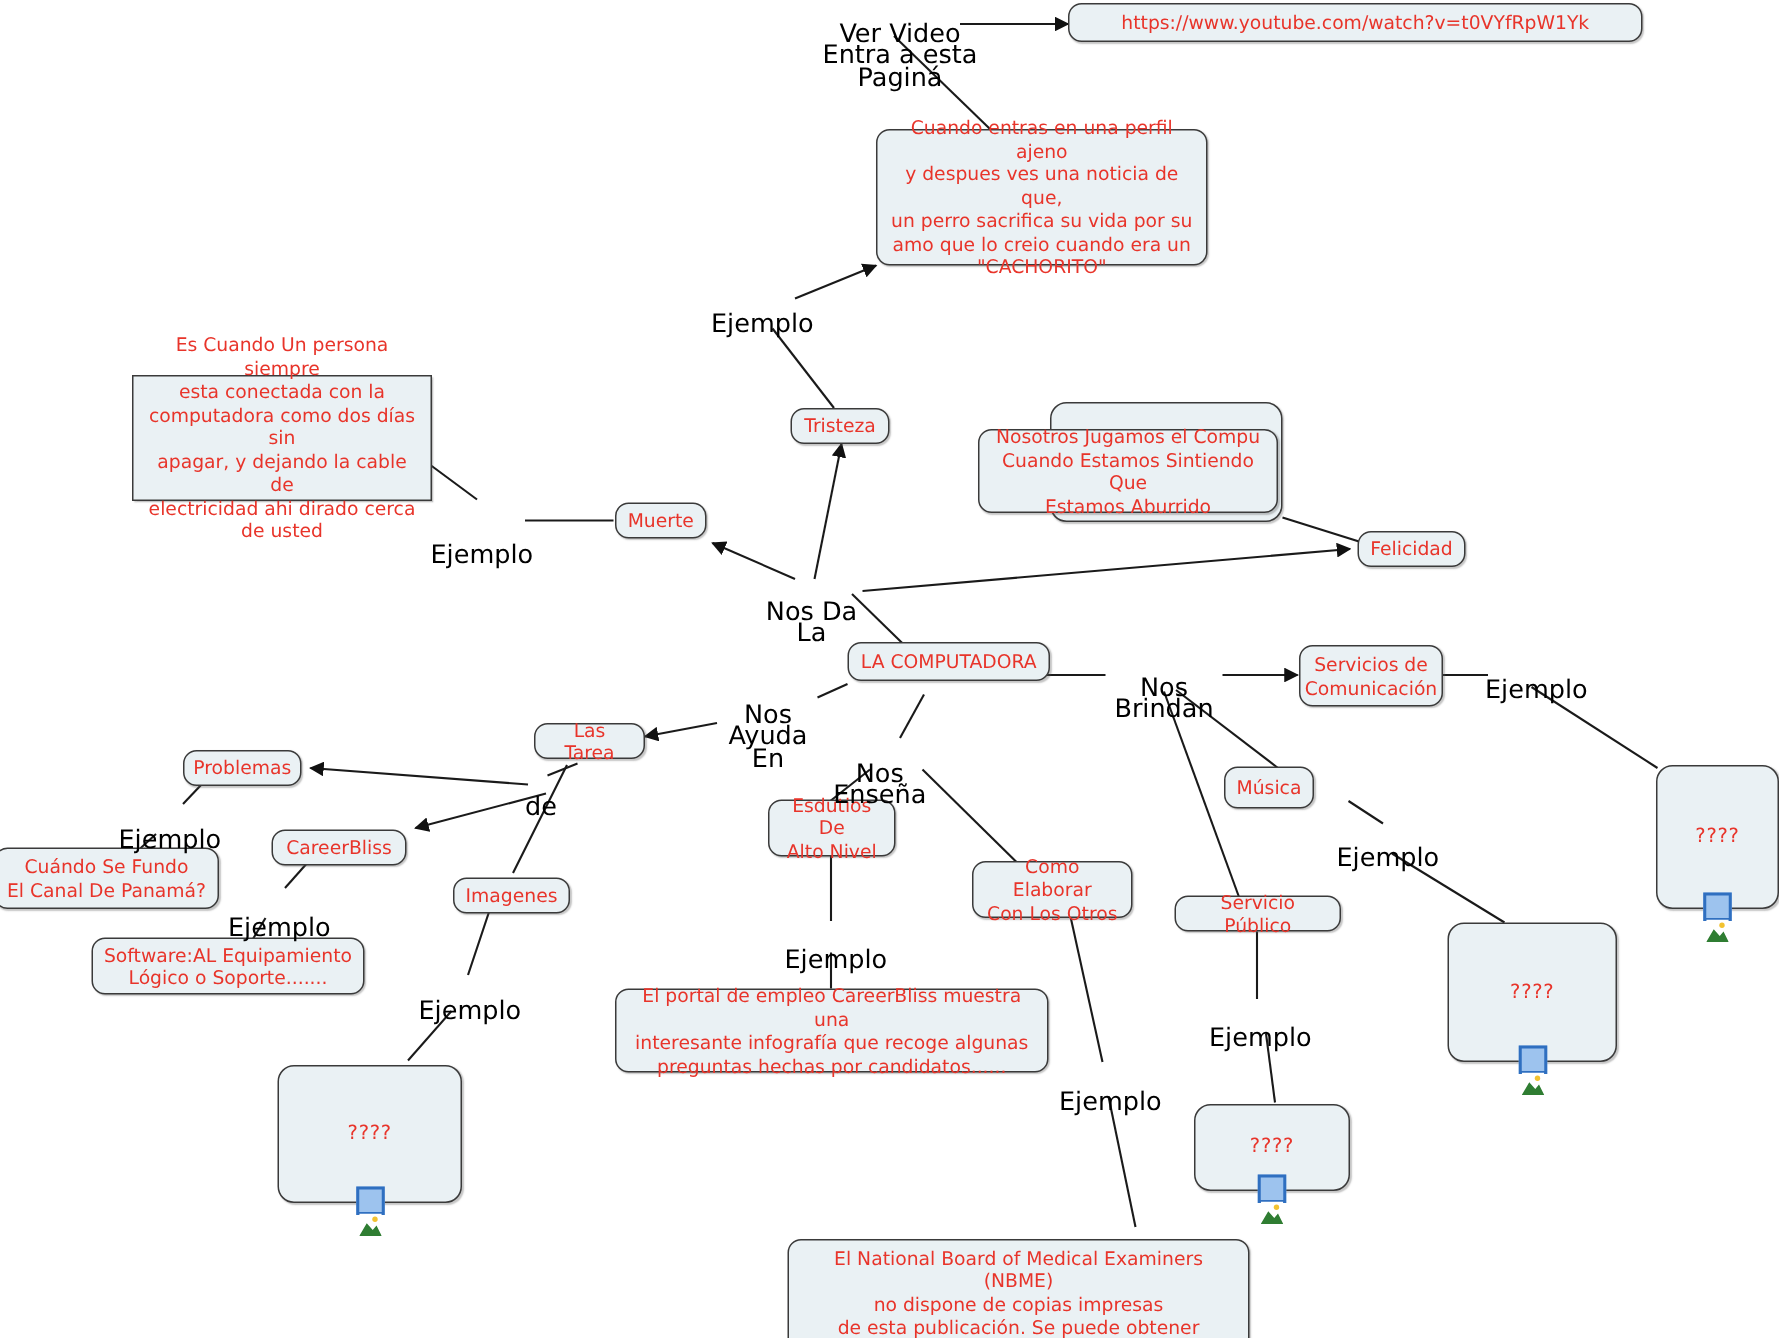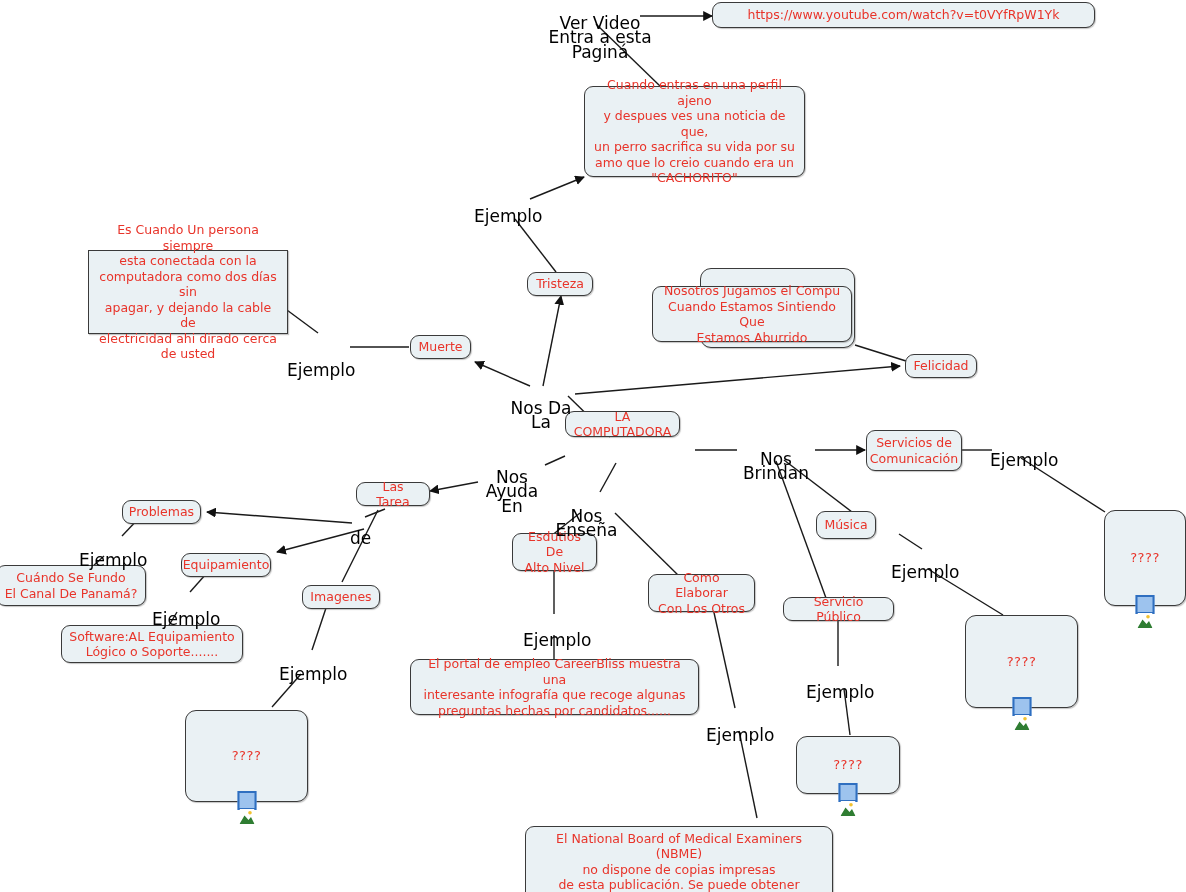--- a/index.html
+++ b/index.html
@@ -214,21 +214,21 @@
   <div class="node" style="left:652px; top:286px; width:200px; height:56px;">
     <span>Nosotros Jugamos el Compu
 Cuando Estamos Sintiendo Que
 Estamos Aburrido</span>
   </div>
 
   <div class="node" style="left:905px; top:354px; width:72px; height:24px;">
     <span>Felicidad</span>
   </div>
 
-  <div class="node" style="left:565px; top:411px; width:115px; height:26px;">
+  <div class="node" style="left:565px; top:428px; width:135px; height:26px;">
     <span>LA COMPUTADORA</span>
   </div>
 
   <div class="node" style="left:866px; top:430px; width:96px; height:41px;">
     <span>Servicios de
 Comunicación</span>
   </div>
 
   <div class="node" style="left:816px; top:511px; width:60px; height:28px;">
     <span>Música</span>
@@ -240,21 +240,21 @@
 
   <div class="node" style="left:356px; top:482px; width:74px; height:24px;">
     <span>Las Tarea</span>
   </div>
 
   <div class="node" style="left:122px; top:500px; width:79px; height:24px;">
     <span>Problemas</span>
   </div>
 
   <div class="node" style="left:181px; top:553px; width:90px; height:24px;">
-    <span>Equipamiento</span>
+    <span>CareerBliss</span>
   </div>
 
   <div class="node" style="left:302px; top:585px; width:78px; height:24px;">
     <span>Imagenes</span>
   </div>
 
   <div class="node" style="left:-4px; top:565px; width:150px; height:41px;">
     <span>Cuándo Se Fundo
 El Canal De Panamá?</span>
   </div>

